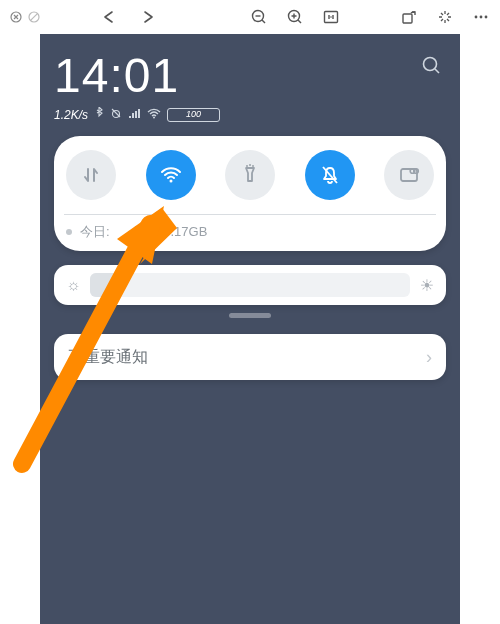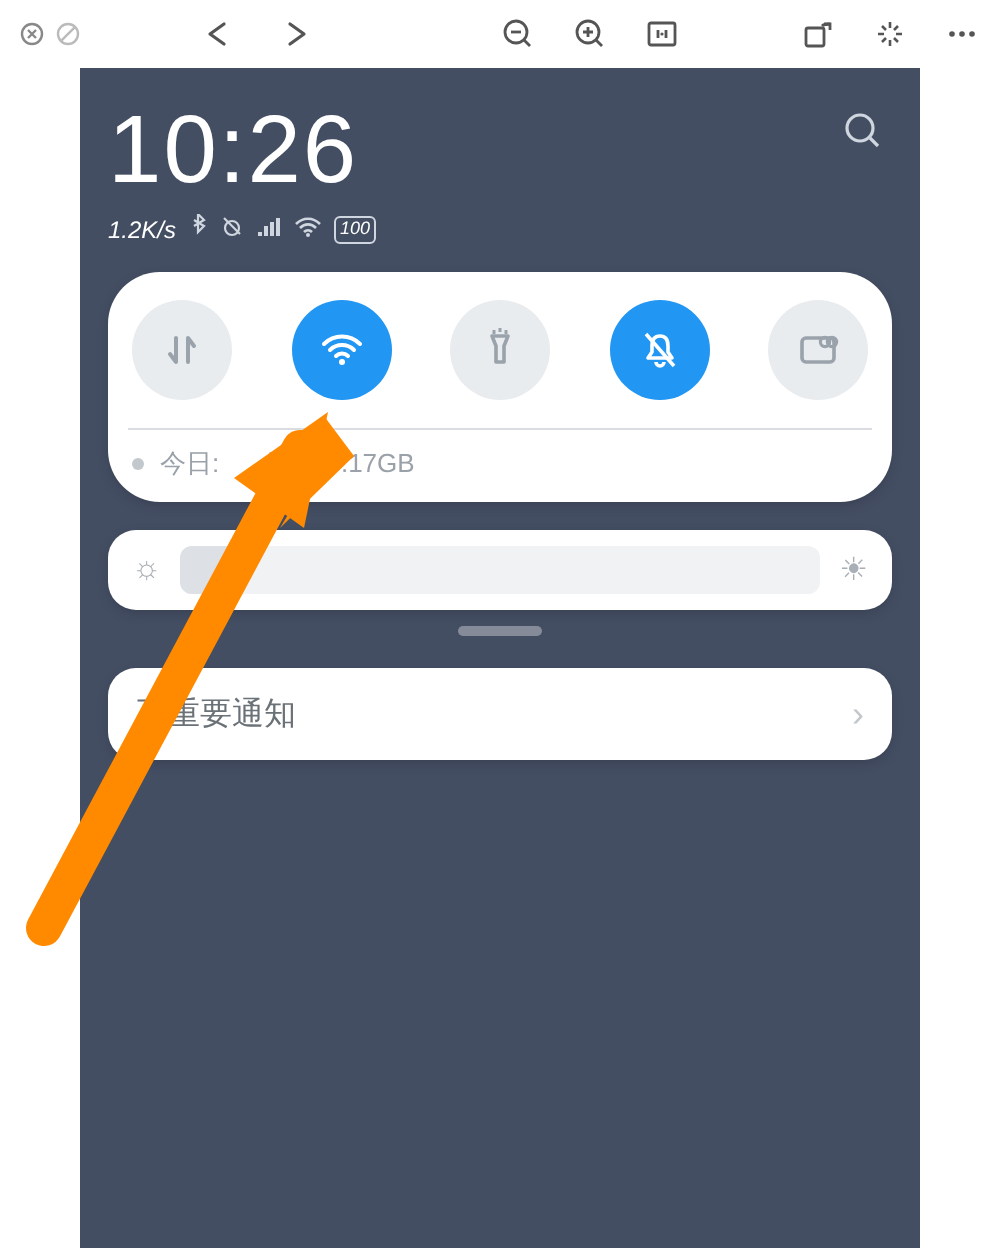--- a/index.html
+++ b/index.html
@@ -35,21 +35,21 @@
   .slider-fill{position:absolute;left:36px;top:8px;bottom:8px;width:32px;background:#dde1e5;border-radius:6px;}
   .bright-ico{color:#a9afb6;z-index:2;font-size:16px;}
   .handle-row{display:flex;justify-content:center;margin-top:8px;}
   .handle{width:42px;height:5px;border-radius:3px;background:rgba(255,255,255,.35);}
   .notif-card{background:#fff;border-radius:14px;margin-top:16px;height:46px;display:flex;align-items:center;padding:0 14px;color:#6a7177;font-size:16px;box-shadow:0 2px 6px rgba(0,0,0,.15);}
   .notif-card .chev{margin-left:auto;color:#c3c8cd;font-size:18px;}
 
   
   .arrow-overlay{position:absolute;left:2px;top:150px;pointer-events:none;}
 
-  .batt{display:inline-flex;align-items:center;border:1px solid #cfd6df;border-radius:3px;padding:0 2px;height:12px;justify-content:center;}
+  .batt{display:inline-flex;align-items:center;border:1px solid #cfd6df;border-radius:3px;padding:0 18px;height:12px;justify-content:center;}
 </style>
 </head>
 <body>
 
 <div class="toolbar">
   <span class="tool-btn">
     <svg width="12" height="12" viewBox="0 0 12 12">
         <circle cx="6" cy="6" r="5" fill="none" stroke="#888" stroke-width="1.2"></circle>
         <path d="M4 4l4 4M8 4l-4 4" stroke="#888" stroke-width="1.2"></path>
       </svg>
@@ -112,21 +112,21 @@
         <circle cx="9" cy="9" r="1.4" fill="#555"></circle>
         <circle cx="14" cy="9" r="1.4" fill="#555"></circle>
       </svg>
   </span>
 </div>
 
 <div class="viewer">
   <div class="canvas">
     <div class="phone">
 
-      <div class="clock">10:26</div>
+      <div class="clock">14:01</div>
 
       <div class="date-row">
         <div class="status-icons">
           <span>1.2K/s</span>
           <span>
             <svg width="10" height="12" viewBox="0 0 10 12">
                 <path d="M3 3l5 3-3 3V0l3 3-5 3" fill="none" stroke="#cfd6df" stroke-width="1.1"></path>
               </svg>
           </span>
           <span>

